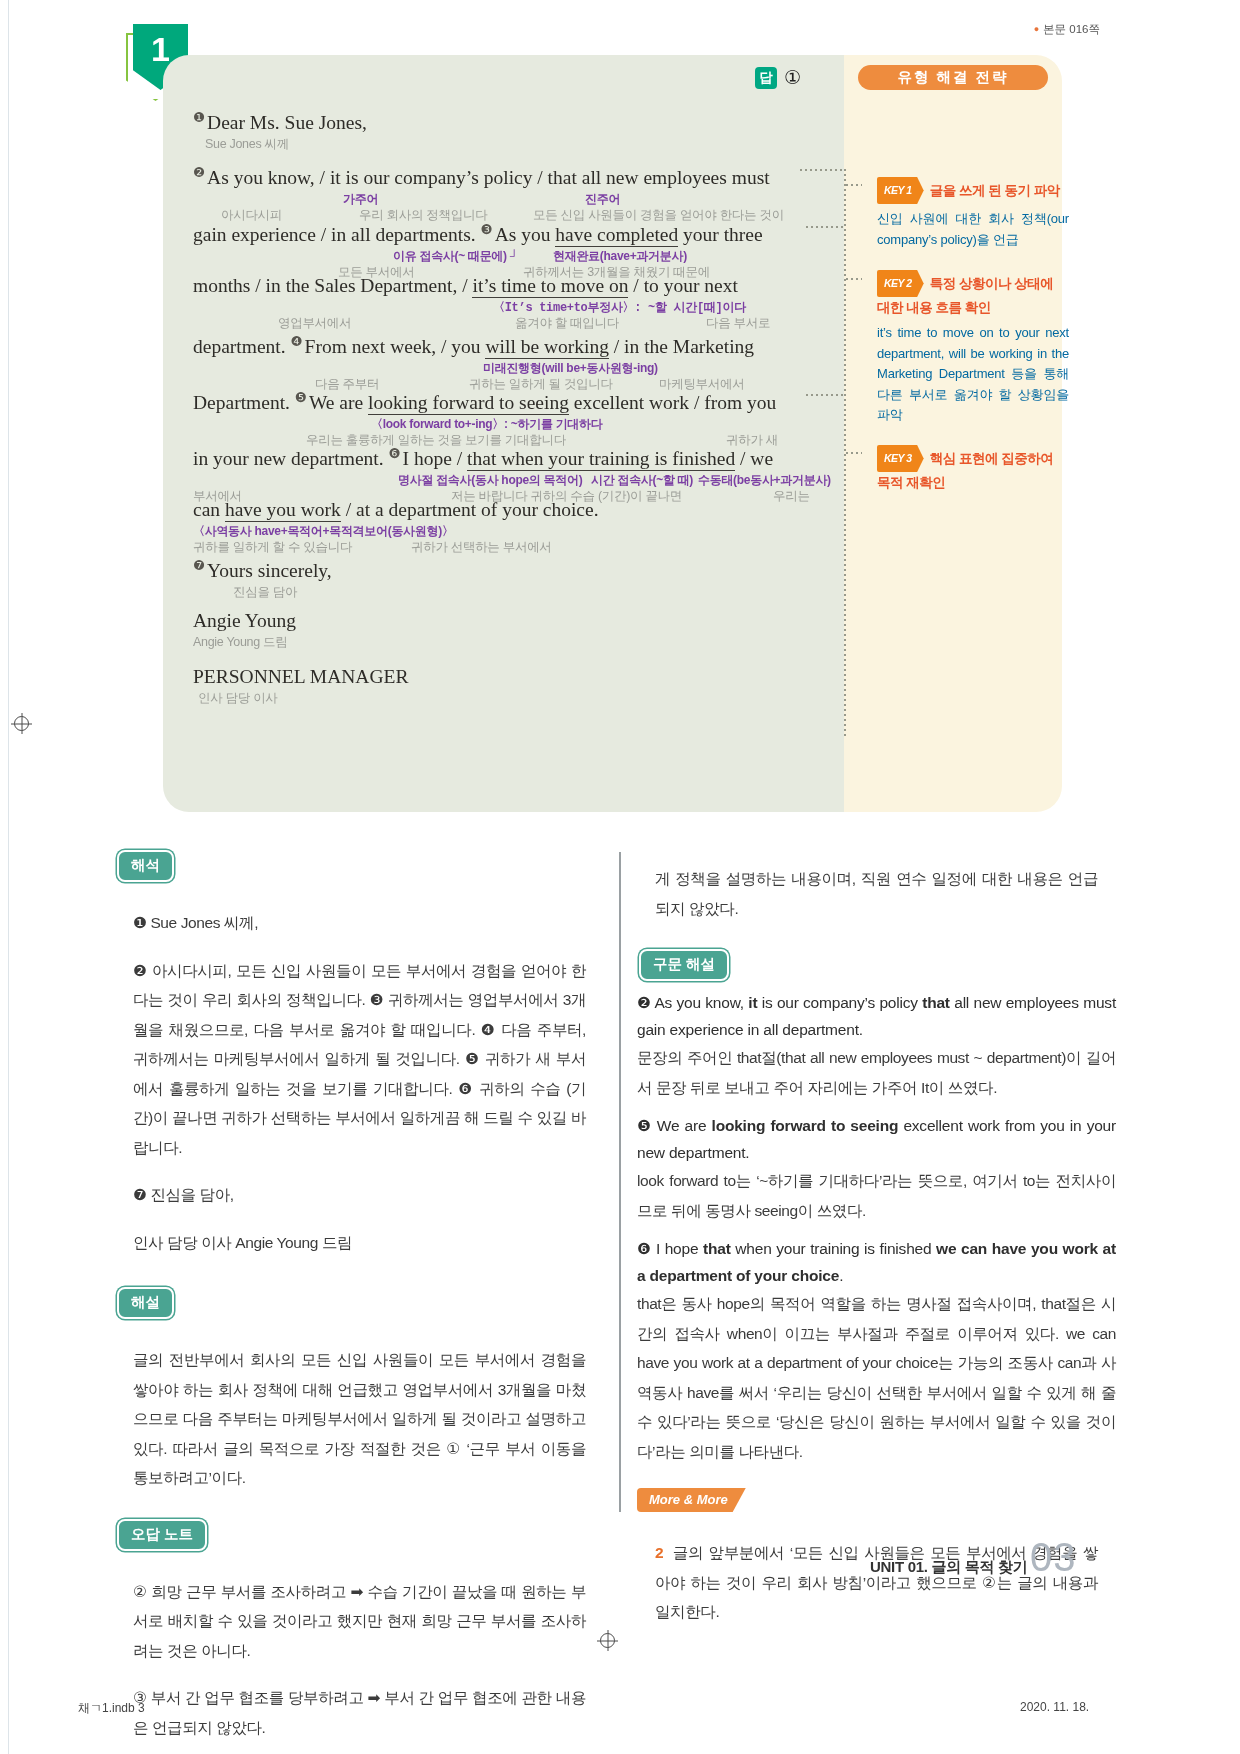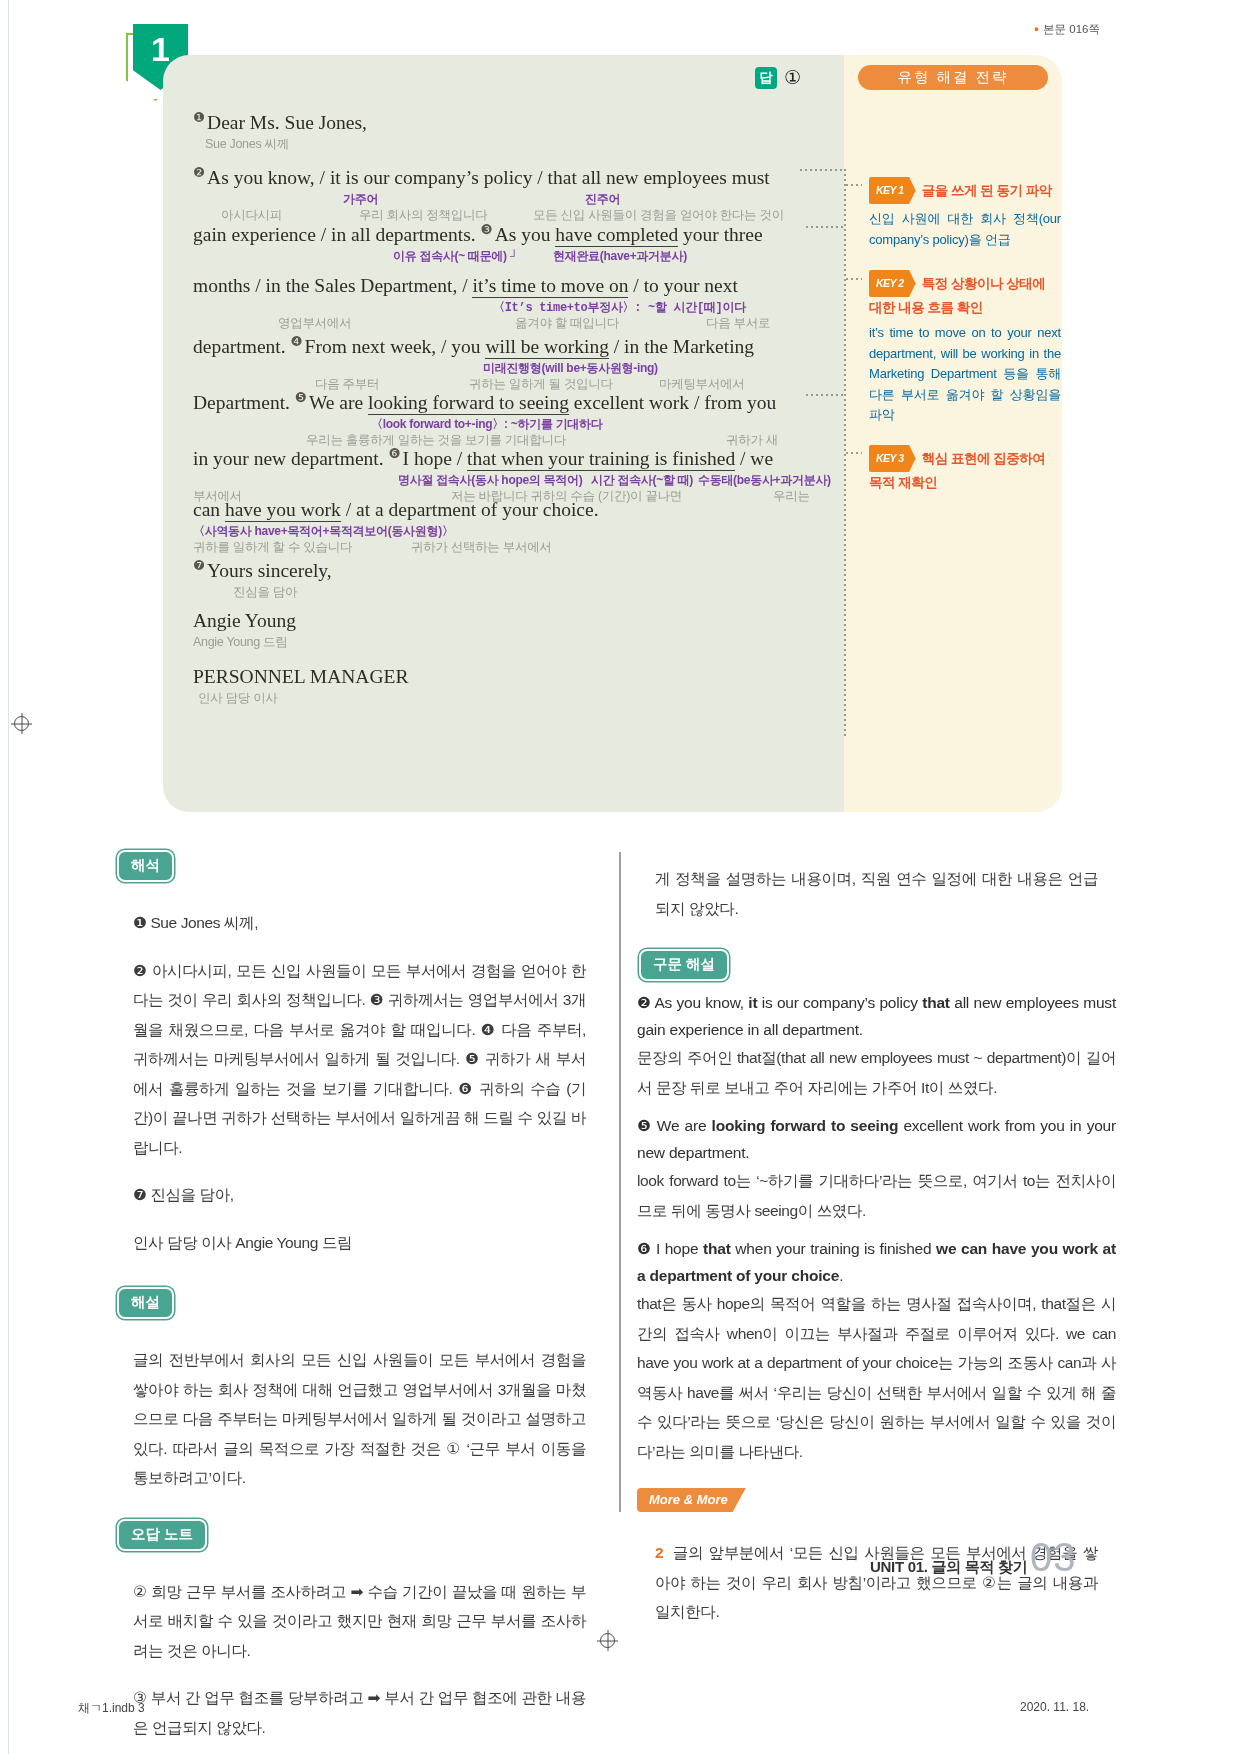--- a/index.html
+++ b/index.html
@@ -37,23 +37,23 @@
   .en .pn{font-family:"Liberation Sans","DejaVu Sans",sans-serif;font-size:13.5px;color:#58564f;
      vertical-align:7px;margin-right:2px;}
   .annrow,.trrow{position:relative;height:16px;white-space:nowrap;}
   .ann{position:absolute;top:0;font-size:12px;font-weight:700;color:#7b3fa3;letter-spacing:-0.3px;}
   .tr{position:absolute;top:0;font-size:12.5px;color:#9b9d97;letter-spacing:-0.3px;}
   
   .dot-h{position:absolute;height:2px;background-image:repeating-linear-gradient(to right,#97998b 0 2px,transparent 2px 5px);}
   .dot-v{position:absolute;width:2px;background-image:repeating-linear-gradient(to bottom,#97998b 0 2px,transparent 2px 5px);}
   
   .strategy-title{position:absolute;left:858px;top:65px;width:190px;height:25px;background:#ee8c3e;color:#fff;
-     border-radius:13px;font-size:14.5px;font-weight:400;letter-spacing:2px;display:flex;align-items:center;justify-content:center;}
+     border-radius:13px;font-size:14.5px;font-weight:700;letter-spacing:2px;display:flex;align-items:center;justify-content:center;}
   .keys{position:absolute;left:861px;top:55px;width:192px;}
-  .keyblock{position:absolute;left:8px;width:192px;}
+  .keyblock{position:absolute;left:16px;width:192px;}
   .keybadge{display:inline-block;background:#f08519;color:#fff;font-size:10.5px;font-weight:700;font-style:italic;
      padding:3px 12px 3px 7px;margin-right:6px;vertical-align:1px;
      clip-path:polygon(0 0,86% 0,100% 50%,86% 100%,0 100%);border-radius:2px;}
   .keytitle{font-size:13.5px;font-weight:700;color:#e8562a;line-height:21px;letter-spacing:-0.5px;}
   .keybody{margin-top:5px;font-size:13px;line-height:20.5px;color:#0369a1;letter-spacing:-0.2px;text-align:justify;}
   
   .col-left{position:absolute;left:115px;top:838px;width:489px;}
   .col-right{position:absolute;left:637px;top:838px;width:479px;}
   .col-divider{position:absolute;left:619px;top:852px;width:1.5px;height:660px;background:#9aa0a3;}
   .badge-teal{display:inline-block;background:#4aa492;color:#fff;font-size:14.5px;font-weight:700;
@@ -113,20 +113,24 @@
           <span class="tr" style="left: 166px;">우리 회사의 정책입니다</span>
           <span class="tr" style="left: 340px;">모든 신입 사원들이 경험을 얻어야 한다는 것이</span>
         </div>
       </div>
       <div class="pgroup" style="top: 162px;">
         <div class="en"><span>gain experience / in all departments. </span><span class="pn">❸</span><span>As you </span><span class="eu">have completed</span><span> your three</span></div>
         <div class="annrow">
           <span class="ann" style="left: 200px;">이유 접속사(~ 때문에) ┘</span>
           <span class="ann" style="left: 360px;">현재완료(have+과거분사)</span>
         </div>
+        <div class="trrow">
+          <span class="tr" style="left: 145px;">모든 부서에서</span>
+          <span class="tr" style="left: 330px;">귀하께서는 3개월을 채웠기 때문에</span>
+        </div>
       </div>
       <div class="pgroup" style="top: 218px;">
         <div class="en"><span>months / in the Sales Department, / </span><span class="eu">it’s time to move on</span><span> / to your next</span></div>
         <div class="annrow">
           <span class="ann" style="left: 300px; font-family: Liberation Mono, monospace;">〈It’s time+to부정사〉: ~할 시간[때]이다</span>
         </div>
         <div class="trrow">
           <span class="tr" style="left: 85px;">영업부서에서</span>
           <span class="tr" style="left: 322px;">옮겨야 할 때입니다</span>
           <span class="tr" style="left: 513px;">다음 부서로</span>

